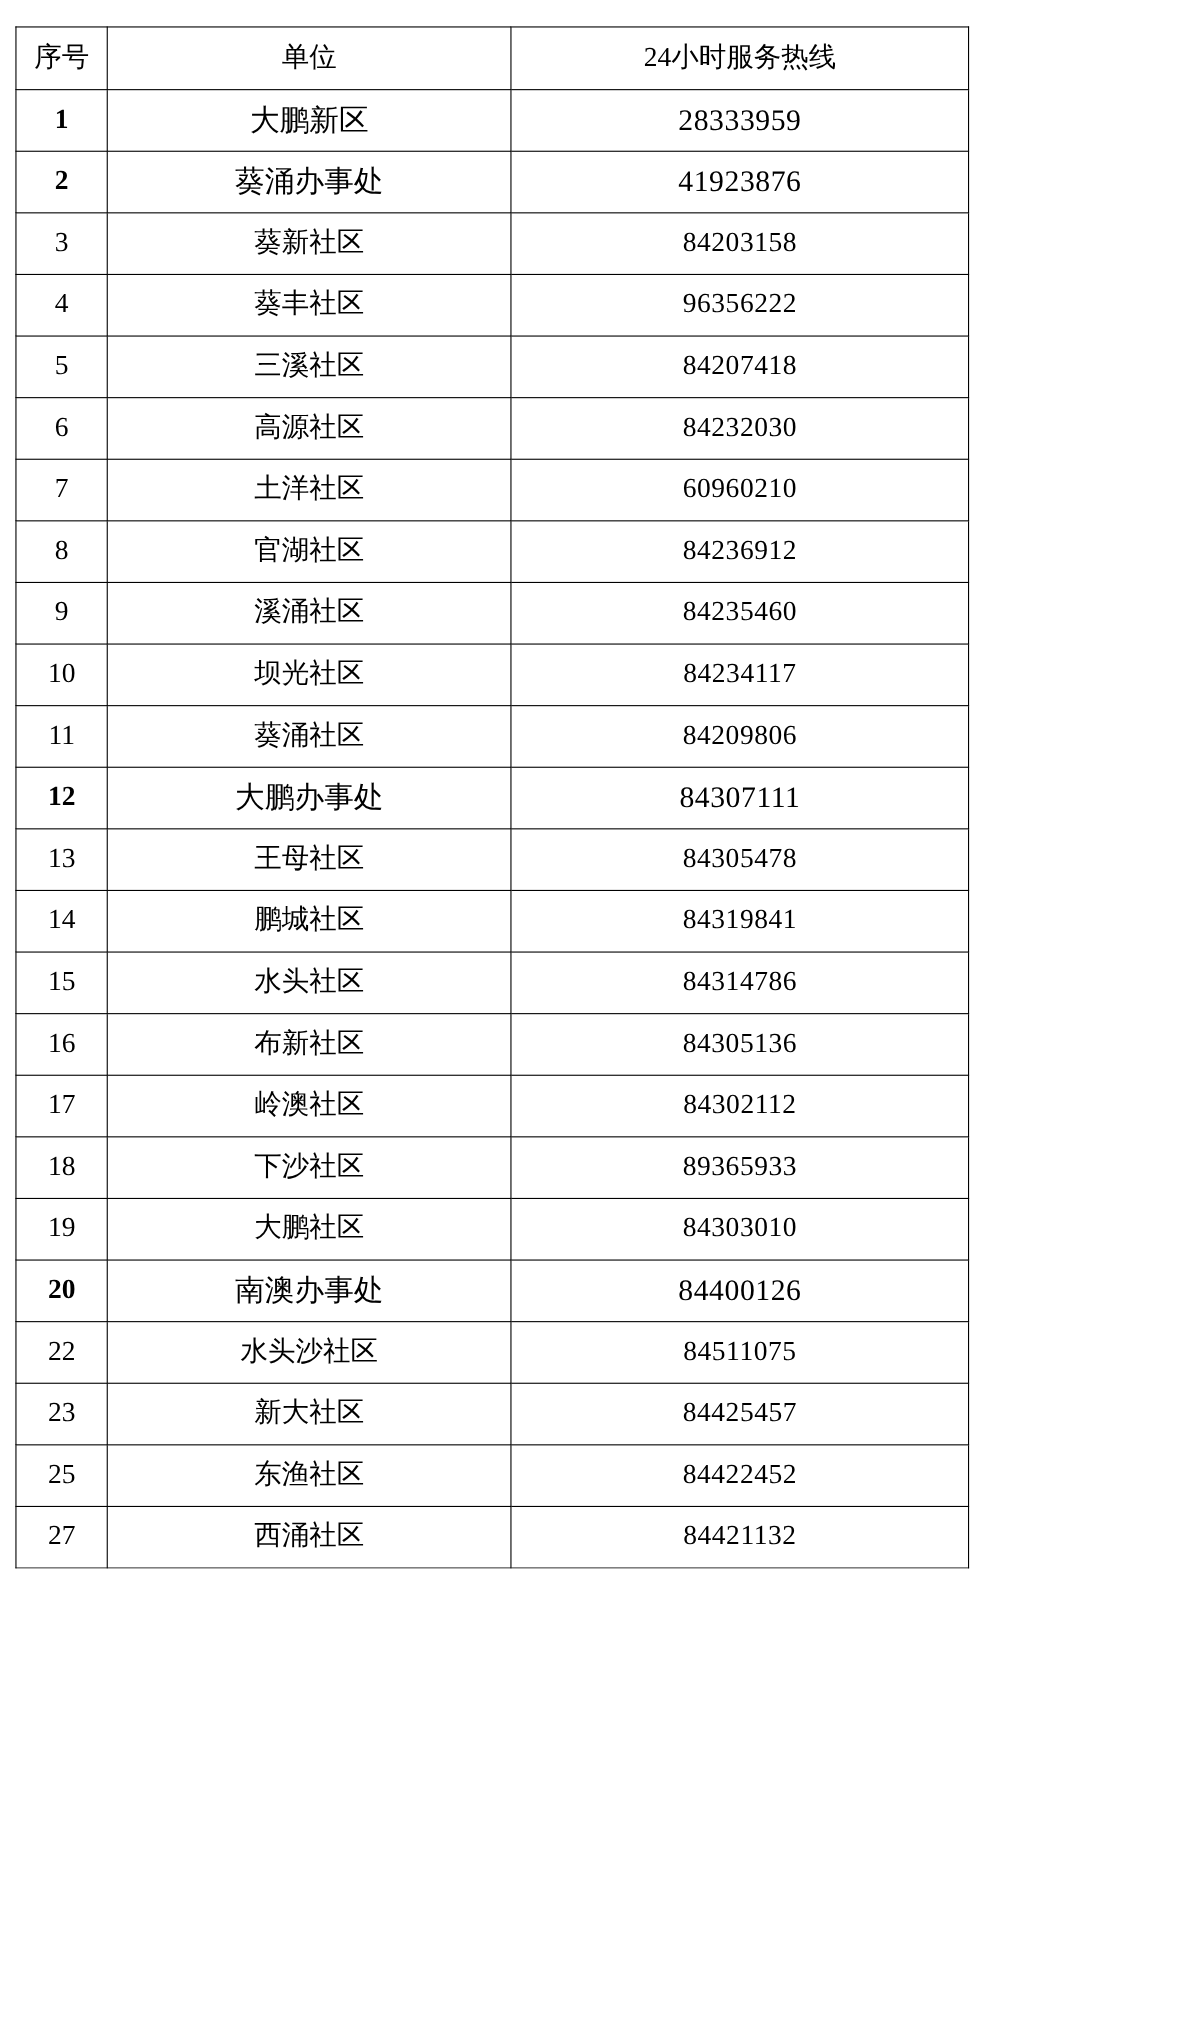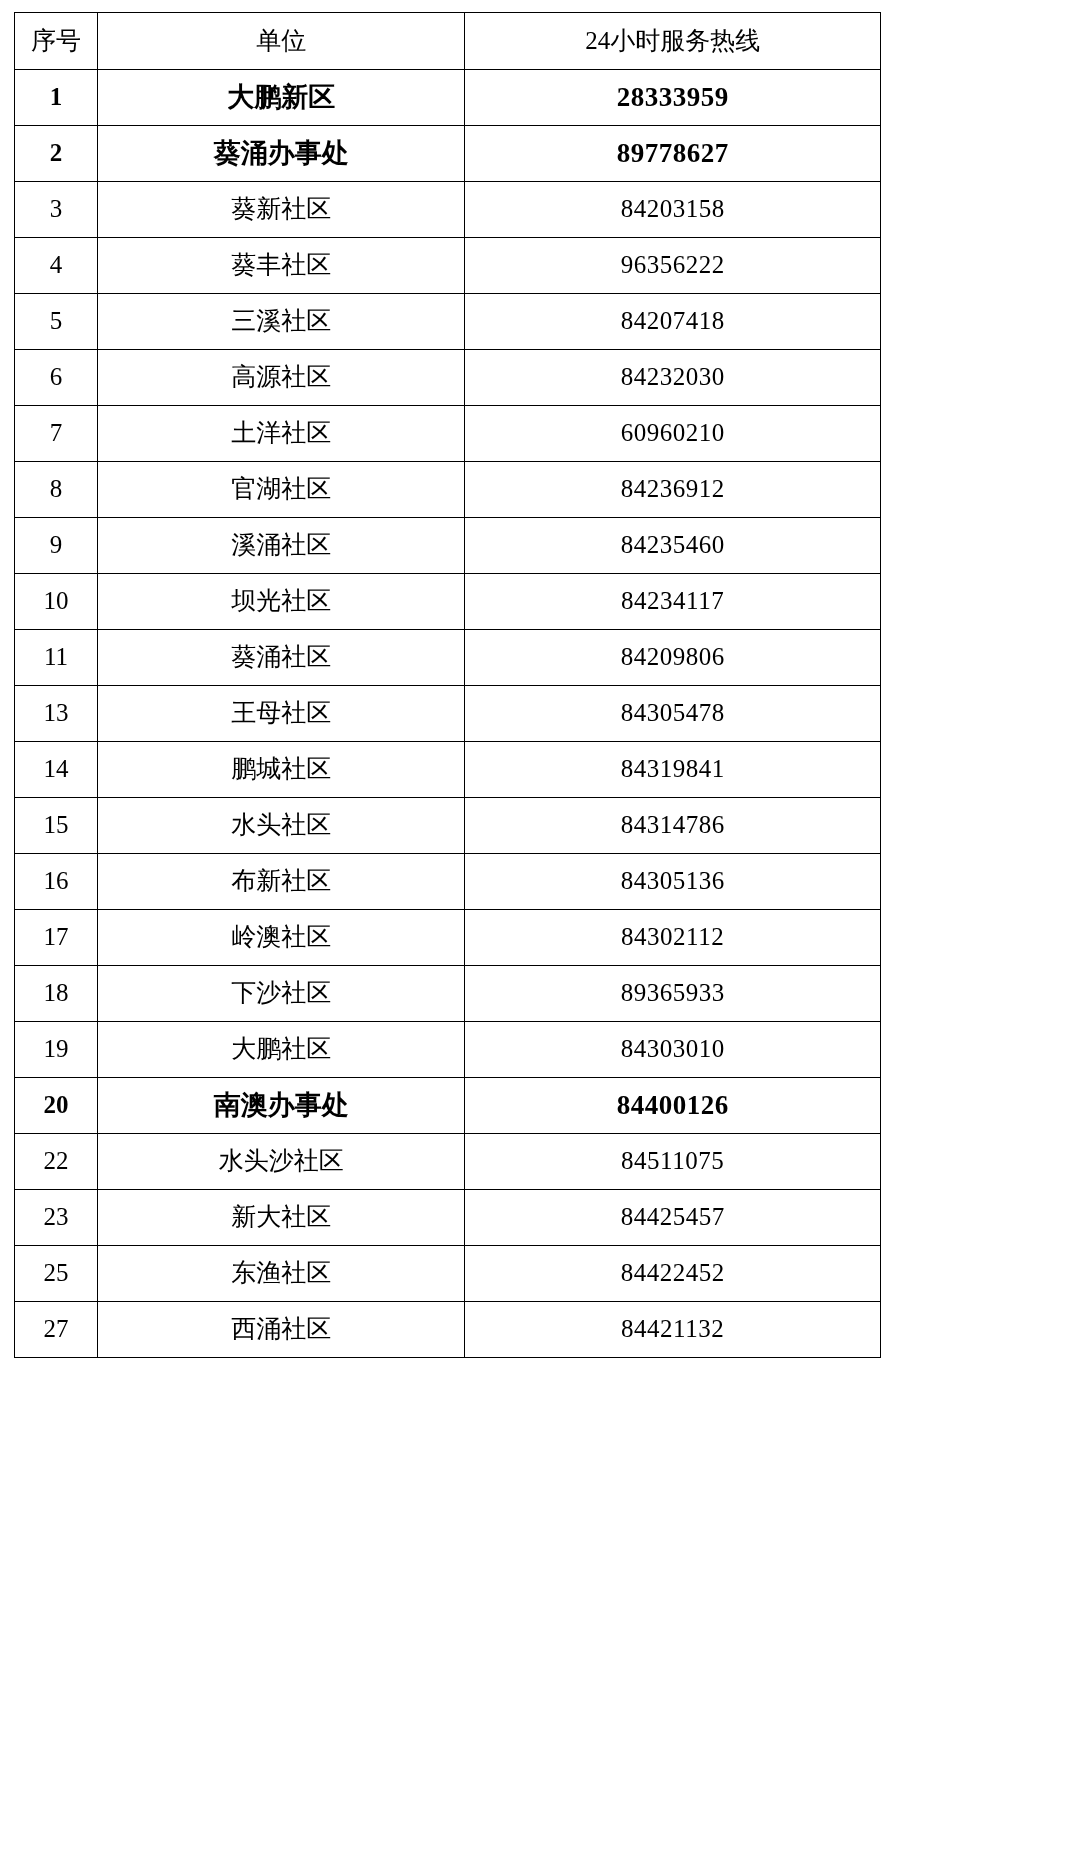--- a/index.html
+++ b/index.html
@@ -8,21 +8,21 @@
     background: #ffffff;
   }
   body {
     width: 1080px;
     font-family: "Liberation Serif", "DejaVu Serif", serif;
     color: #000000;
   }
   .page {
     width: 895px;
     box-sizing: border-box;
-    padding: 12px 14px 0 14px;
+    padding: 24px 14px 0 14px;
   }
   table.hotline-table {
     width: 100%;
     border-collapse: collapse;
     table-layout: fixed;
   }
   table.hotline-table col.col-index { width: 9.6%; }
   table.hotline-table col.col-unit  { width: 42.4%; }
   table.hotline-table col.col-phone { width: 48.0%; }
 
@@ -36,21 +36,21 @@
     line-height: 1.15;
     font-weight: normal;
     padding: 0 4px;
   }
   table.hotline-table thead th {
     font-size: 25px;
     font-weight: normal;
     height: 56px;
   }
   tr.emphasis td {
-    font-weight: bold;
+    font-weight: normal;
     font-size: 27px;
   }
   td.cell-index { font-size: 25px; }
   tr.emphasis td.cell-index { font-size: 25px; font-weight: bold; }
   td.cell-phone { letter-spacing: 0.5px; margin-left: 19px; }
   tr.emphasis td.cell-phone { letter-spacing: 0.5px; }
 </style>
 </head>
 <body>
 
@@ -70,21 +70,21 @@
     </thead>
     <tbody id="table-body">
         <tr class="emphasis">
           <td class="cell-index">1</td>
           <td class="cell-unit">大鹏新区</td>
           <td class="cell-phone">28333959</td>
         </tr>
         <tr class="emphasis">
           <td class="cell-index">2</td>
           <td class="cell-unit">葵涌办事处</td>
-          <td class="cell-phone">89778627</td>
+          <td class="cell-phone">41923876</td>
         </tr>
         <tr>
           <td class="cell-index">3</td>
           <td class="cell-unit">葵新社区</td>
           <td class="cell-phone">84203158</td>
         </tr>
         <tr>
           <td class="cell-index">4</td>
           <td class="cell-unit">葵丰社区</td>
           <td class="cell-phone">96356222</td>
@@ -116,20 +116,25 @@
         </tr>
         <tr>
           <td class="cell-index">10</td>
           <td class="cell-unit">坝光社区</td>
           <td class="cell-phone">84234117</td>
         </tr>
         <tr>
           <td class="cell-index">11</td>
           <td class="cell-unit">葵涌社区</td>
           <td class="cell-phone">84209806</td>
+        </tr>
+        <tr class="emphasis">
+          <td class="cell-index">12</td>
+          <td class="cell-unit">大鹏办事处</td>
+          <td class="cell-phone">84307111</td>
         </tr>
         <tr>
           <td class="cell-index">13</td>
           <td class="cell-unit">王母社区</td>
           <td class="cell-phone">84305478</td>
         </tr>
         <tr>
           <td class="cell-index">14</td>
           <td class="cell-unit">鹏城社区</td>
           <td class="cell-phone">84319841</td>

